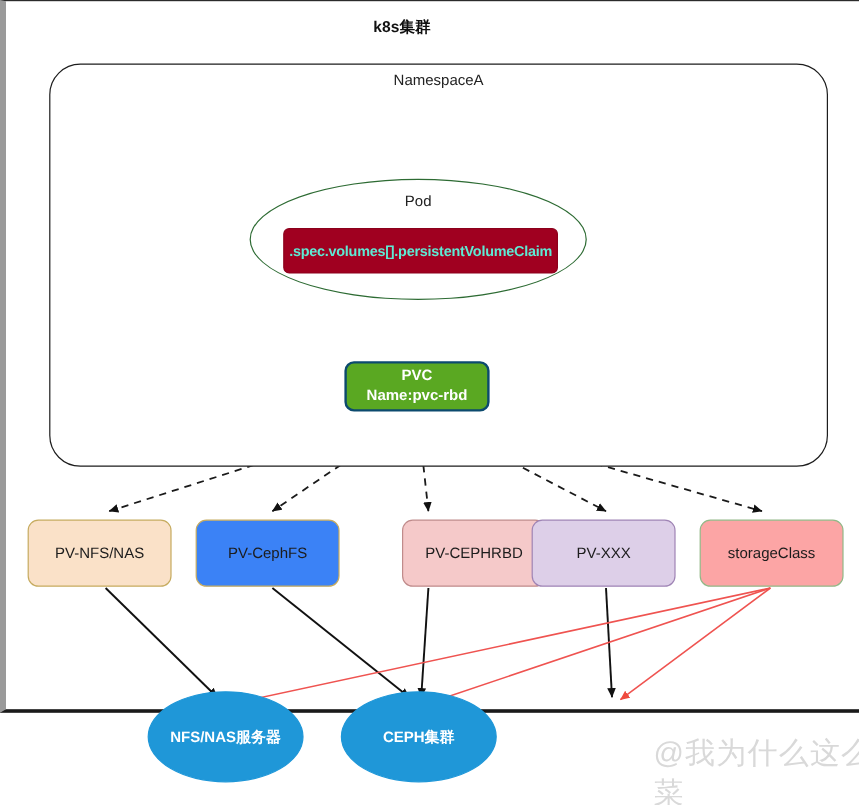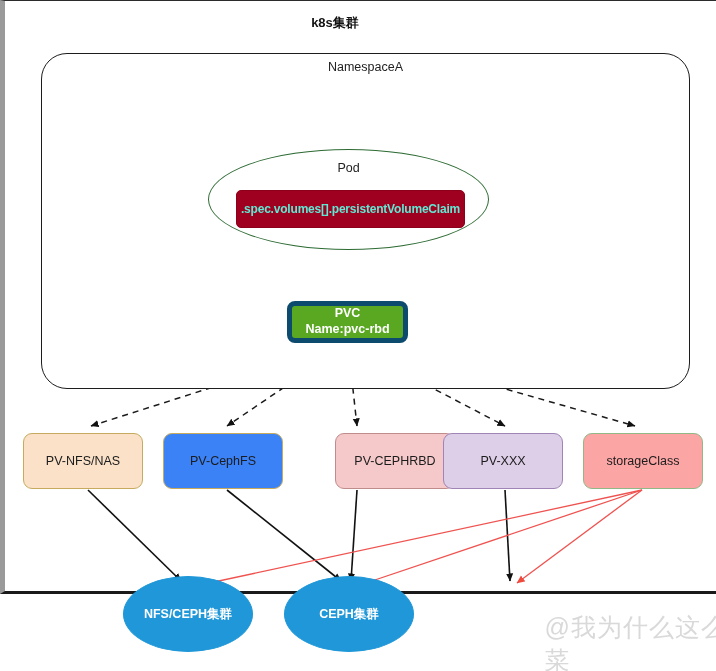--- a/index.html
+++ b/index.html
@@ -55,21 +55,21 @@
   #pvc-claim{
     left:231px;top:189px;width:229px;height:38px;
     background:#a00020;border:1px solid #8c001c;border-radius:5px;
     color:#5eead4;font-size:12px;font-weight:bold;
     letter-spacing:-0.2px;
   }
 
   
   #pvc-box{
     left:282px;top:300px;width:121px;height:42px;
-    background:#5aa822;border:5px solid #0c4a6e;border-radius:8px;
+    background:#5aa822;border:2px solid #0c4a6e;border-radius:8px;
     color:#ffffff;font-size:12.5px;font-weight:bold;
     flex-direction:column;line-height:1.25;
   }
 
   
   .pvbox{
     top:432px;width:120px;height:56px;border-radius:9px;
     font-size:12.5px;color:#1c1c1c;border-width:1px;border-style:solid;
   }
   #pv-nfs{left:18px;background:#fae1c8;border-color:#c6ab5f;}
@@ -155,21 +155,21 @@
       <span>PVC</span>
       <span>Name:pvc-rbd</span>
     </div>
 
     <div class="node pvbox" id="pv-nfs">PV-NFS/NAS</div>
     <div class="node pvbox" id="pv-cephfs">PV-CephFS</div>
     <div class="node pvbox" id="pv-cephrbd">PV-CEPHRBD</div>
     <div class="node pvbox" id="pv-xxx">PV-XXX</div>
     <div class="node pvbox" id="storageclass">storageClass</div>
 
-    <div class="node sink" id="sink-nfs">NFS/CEPH集群</div>
+    <div class="node sink" id="sink-nfs">NFS/NAS服务器</div>
     <div class="node sink" id="sink-ceph">CEPH集群</div>
 
     <div id="watermark">
       <span id="wm-zhihu">知乎</span>
       <span id="wm-handle">@我为什么这么菜</span>
     </div>
 
   </div>
 </div>
 

